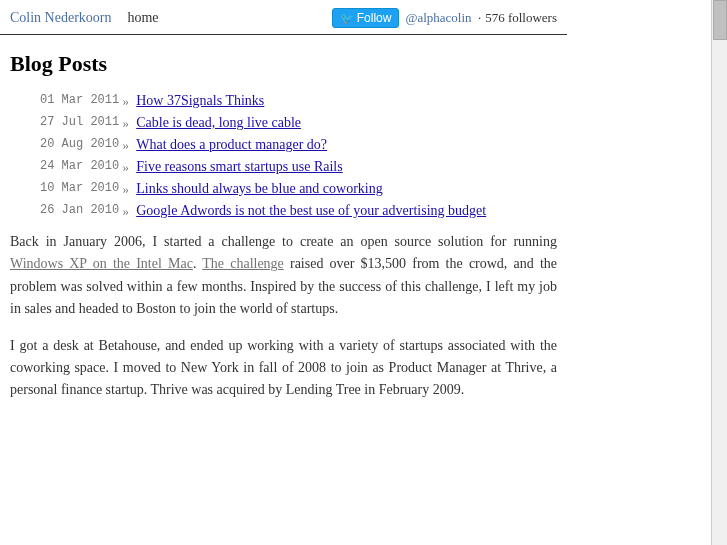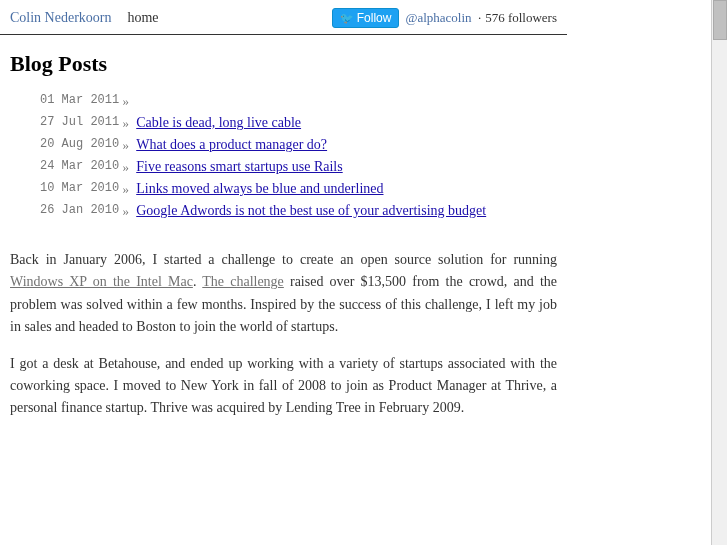--- a/index.html
+++ b/index.html
@@ -117,21 +117,21 @@
 
     h1.section-title {
       font-family: Georgia, serif;
       font-size: 22px;
       font-weight: bold;
       color: #000;
       margin-bottom: 16px;
     }
 
     .blog-posts {
-      margin-bottom: 30px;
+      margin-bottom: 12px;
     }
 
     .blog-post-item {
       display: flex;
       align-items: flex-start;
       margin-bottom: 6px;
       padding-left: 30px;
     }
 
     .post-date {
@@ -205,40 +205,41 @@
   </div>
 
   <div class="content">
 
     <div class="blog-posts">
       <h1 class="section-title">Blog Posts</h1>
 
       <div class="blog-post-item">
         <span class="post-date">01 Mar 2011</span>
         <span class="post-separator">&nbsp;»&nbsp;</span>
+        <a class="post-link">How 37Signals Thinks</a>
       </div>
       <div class="blog-post-item">
         <span class="post-date">27 Jul 2011</span>
         <span class="post-separator">&nbsp;»&nbsp;</span>
         <a class="post-link">Cable is dead, long live cable</a>
       </div>
       <div class="blog-post-item">
         <span class="post-date">20 Aug 2010</span>
         <span class="post-separator">&nbsp;»&nbsp;</span>
         <a class="post-link">What does a product manager do?</a>
       </div>
       <div class="blog-post-item">
         <span class="post-date">24 Mar 2010</span>
         <span class="post-separator">&nbsp;»&nbsp;</span>
         <a class="post-link">Five reasons smart startups use Rails</a>
       </div>
       <div class="blog-post-item">
         <span class="post-date">10 Mar 2010</span>
         <span class="post-separator">&nbsp;»&nbsp;</span>
-        <a class="post-link">Links moved always be blue and underlined</a>
+        <a class="post-link">Links should always be blue and coworking</a>
       </div>
       <div class="blog-post-item">
         <span class="post-date">26 Jan  2010</span>
         <span class="post-separator">&nbsp;»&nbsp;</span>
         <a class="post-link">Google Adwords is not the best use of your advertising budget</a>
       </div>
     </div>
 
     <div class="about-section">
       <p class="about-text">

